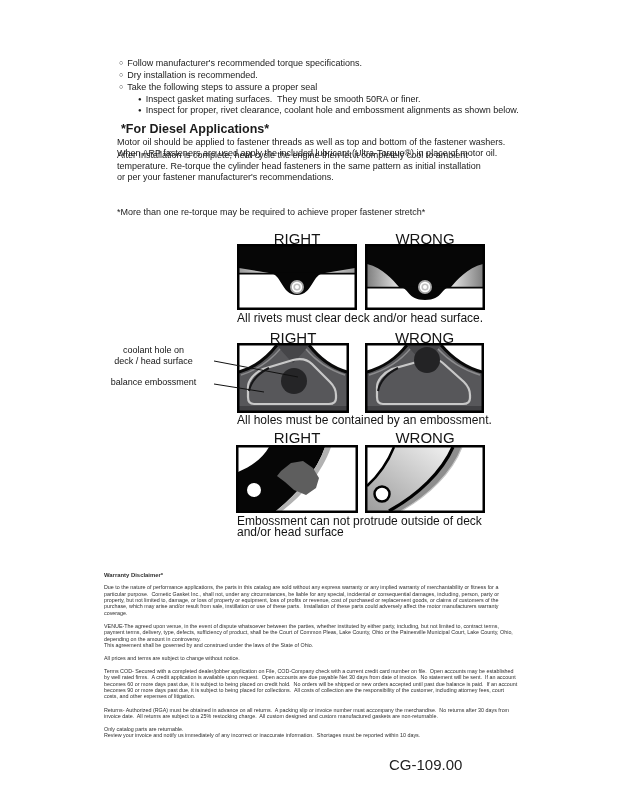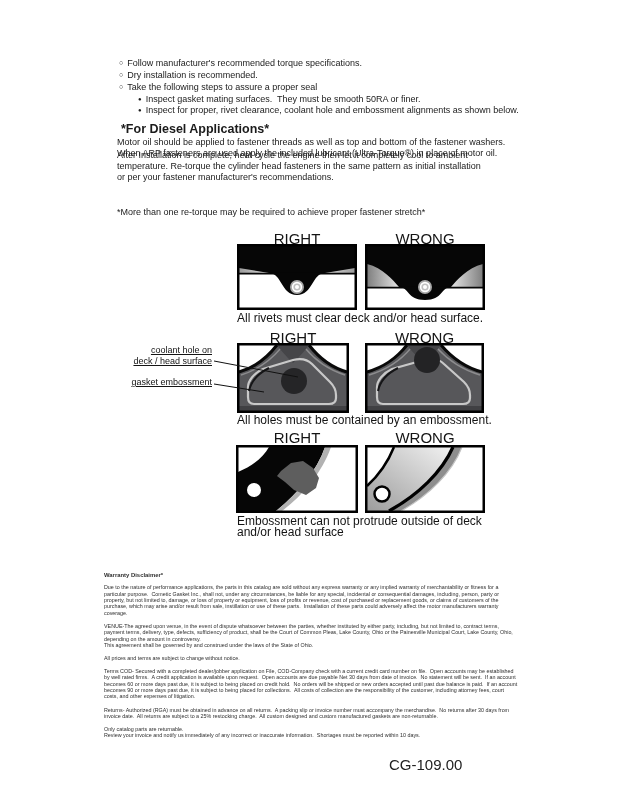--- a/index.html
+++ b/index.html
@@ -16,22 +16,22 @@
   .tips li.l2::before{content:"●";font-size:6px;margin-right:4px;vertical-align:1px;}
 
   .diesel-h{position:absolute;left:113px;top:114px;margin:8px;font-size:12.5px;font-weight:bold;}
   .body{position:absolute;left:113px;margin:4px;font-size:9px;line-height:10.9px;
         white-space:pre-wrap;width:490px;}
   .p1{top:133px;} .p2{top:146px;} .note{top:203px;}
 
   .figlabel{position:absolute;font-size:15px;color:#141414;text-align:center;}
   .caption{position:absolute;font-size:12px;color:#141414;white-space:pre-wrap;line-height:11px;}
   .panel{position:absolute;display:block;}
-  .ann{position:absolute;font-size:9px;line-height:10.5px;text-align:right;
-       white-space:pre-wrap;color:#141414;text-decoration:underline;}
+  .ann{position:absolute;font-size:9px;line-height:10.5px;text-align:center;
+       white-space:pre-wrap;color:#141414;}
   .leads{position:absolute;left:140px;top:340px;z-index:5;}
 
   .legal{position:absolute;left:104px;top:572px;width:632px;
          transform:scale(0.655);transform-origin:0 0;color:#2e2e2e;}
   .legal-h{font-size:9px;font-weight:bold;margin:0 0 9px 0;}
   .legal p{font-size:8.2px;line-height:9.8px;margin:0 0 10px 0;white-space:pre-wrap;}
 
   .docnum{position:absolute;left:389px;top:756px;font-size:15px;color:#222;}
 </style>
 </head>
@@ -105,21 +105,21 @@
     <rect x="1.25" y="1.25" width="117.5" height="63.5" fill="none" stroke="#000" stroke-width="2.5"></rect>
   </svg>
 
   <div class="caption" style="left:237px;top:313px">All rivets must clear deck and/or head surface.</div>
 
   <div class="figlabel" style="left:237px;top:329px;width:112px">RIGHT</div>
   <div class="figlabel" style="left:365px;top:329px;width:119px">WRONG</div>
 
   <div class="ann" style="left:95px;top:345px;width:117px">coolant hole on
 deck / head surface</div>
-  <div class="ann" style="left:95px;top:377px;width:117px">gasket embossment</div>
+  <div class="ann" style="left:95px;top:377px;width:117px">balance embossment</div>
 
   <svg class="leads" width="170" height="60" viewBox="0 0 170 60">
     <line x1="74" y1="21" x2="158" y2="37" stroke="#111" stroke-width="1"></line>
     <line x1="74" y1="44" x2="124" y2="52" stroke="#111" stroke-width="1"></line>
   </svg>
 
   <svg class="panel" style="left:237px;top:343px" width="112" height="70" viewBox="0 0 112 70">
     <rect x="0" y="0" width="112" height="70" fill="#57575a"></rect>
     <path d="M2,2 H40 C30,15 16,25 2,29 Z" fill="#ffffff"></path>
     <path d="M40,2 C30,15 16,25 2,29" stroke="#0a0a0a" stroke-width="3" fill="none"></path>

